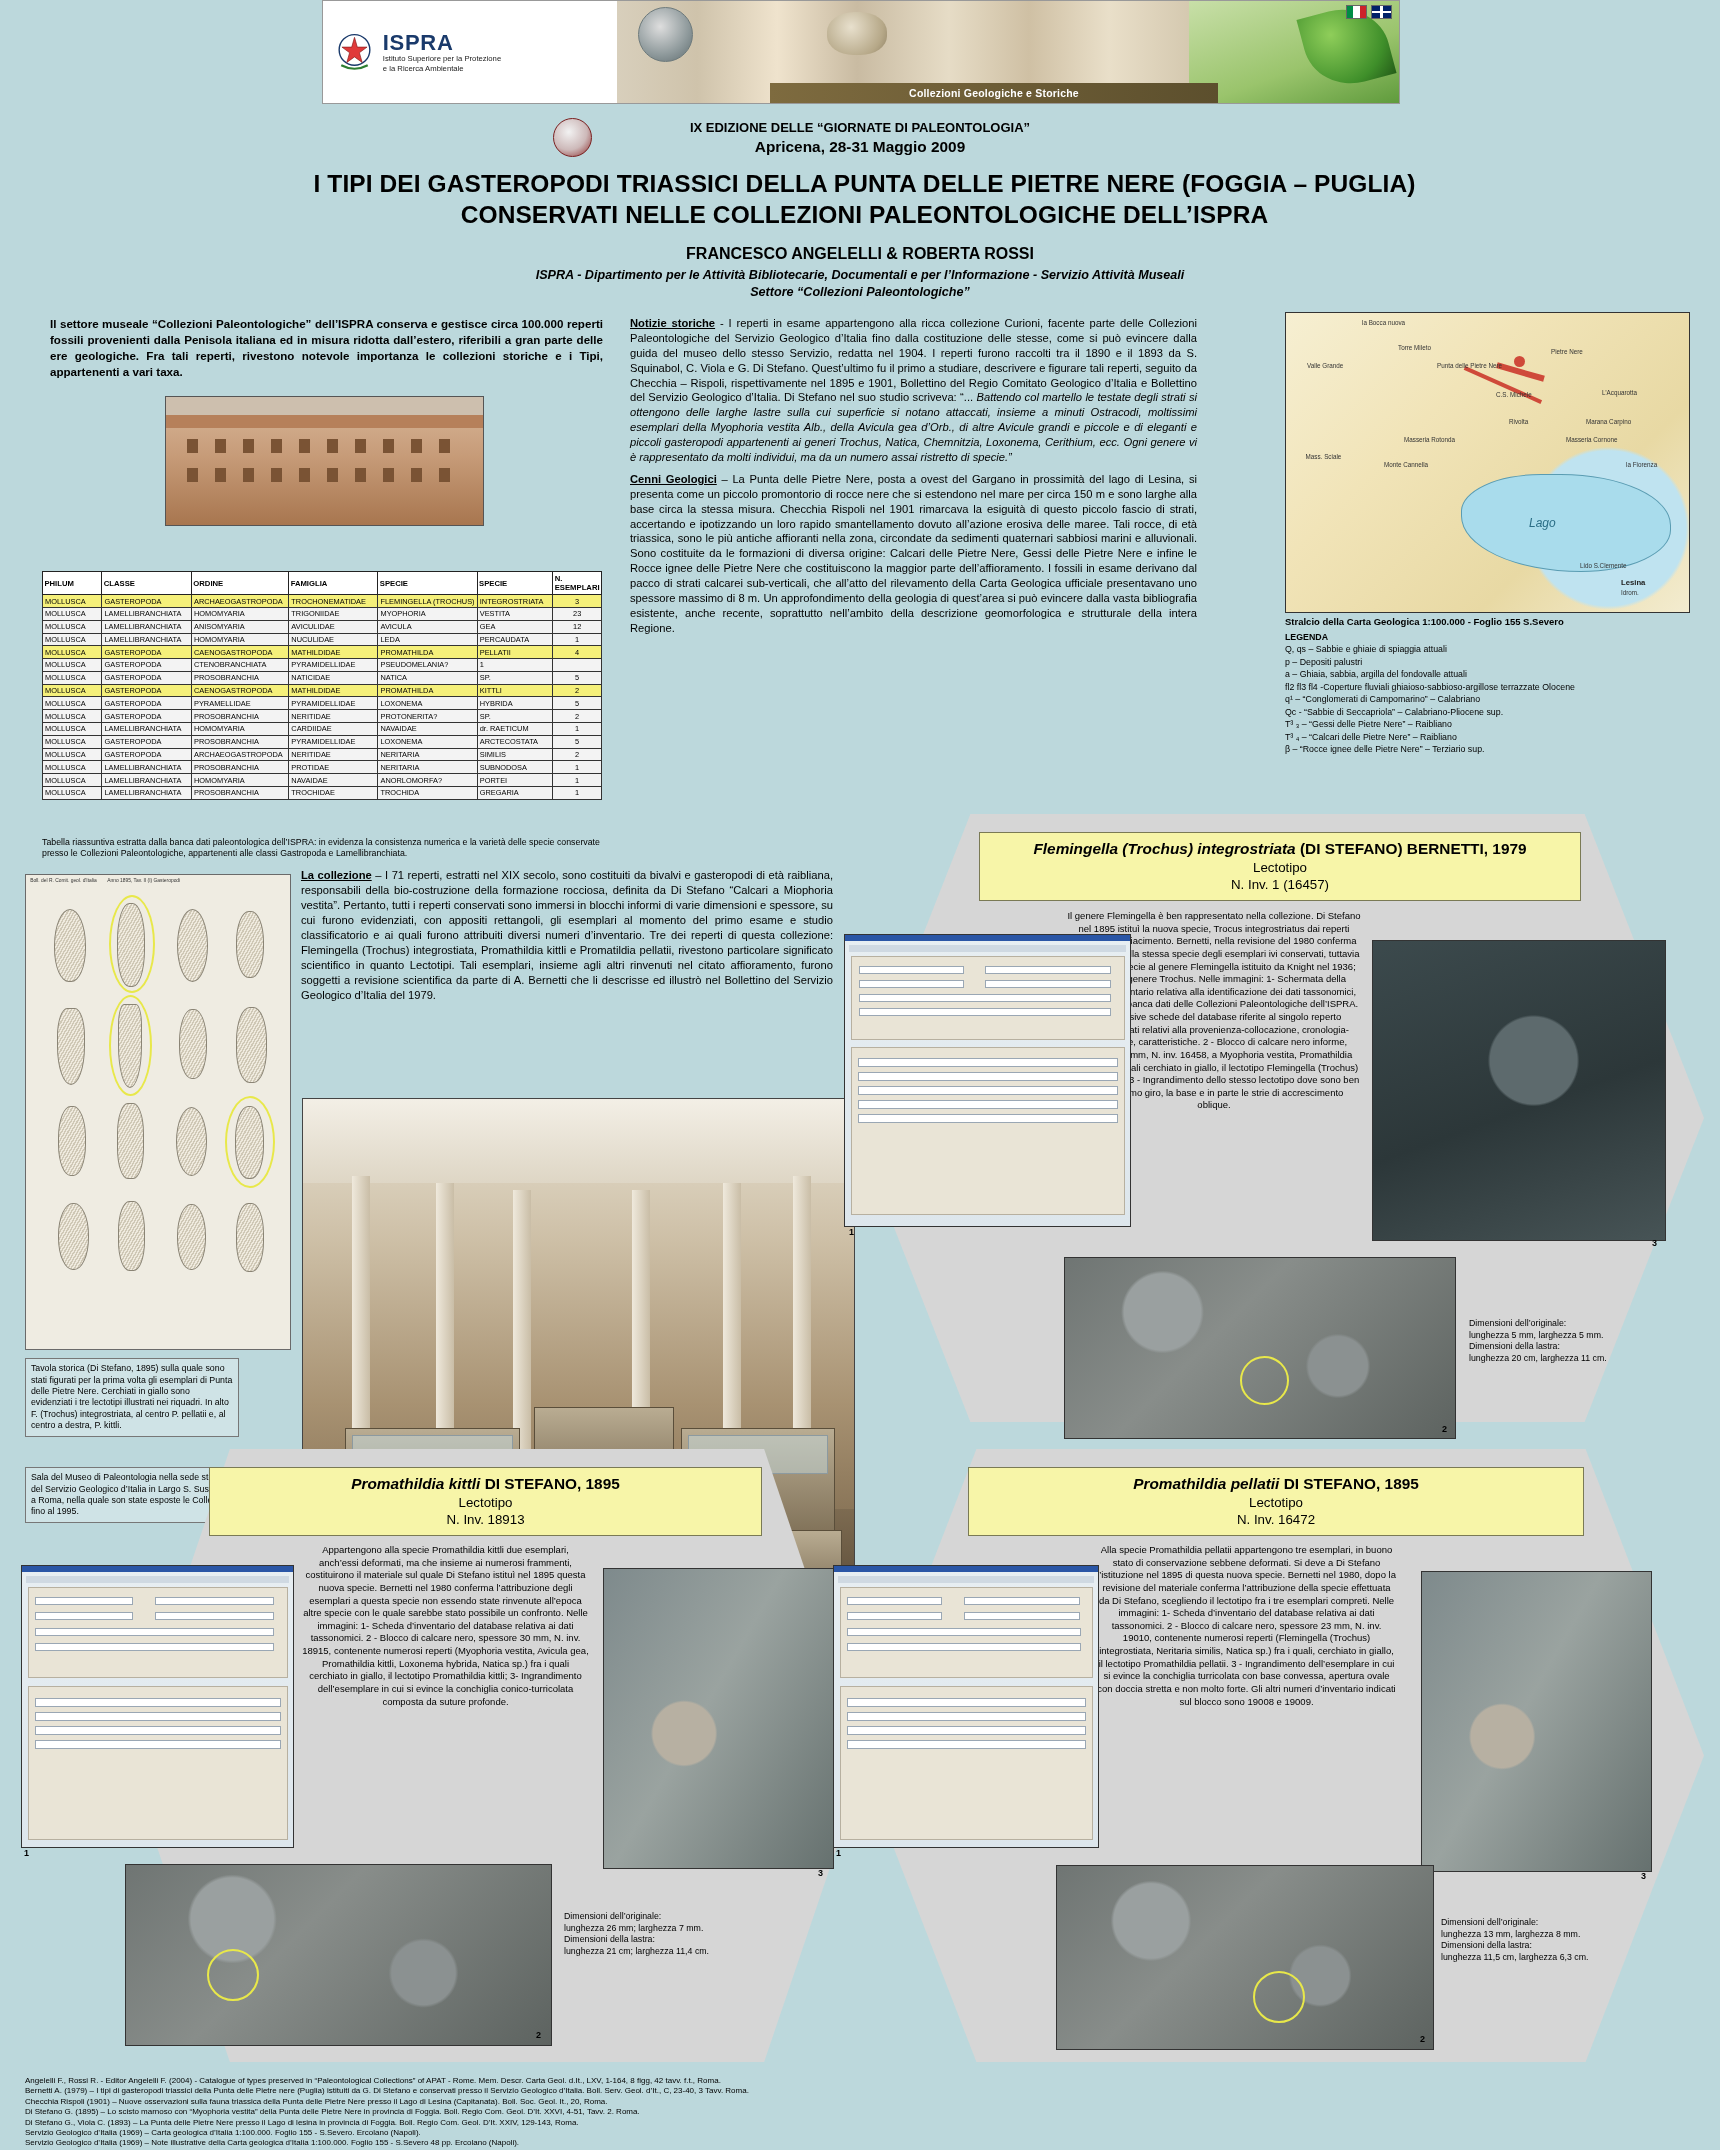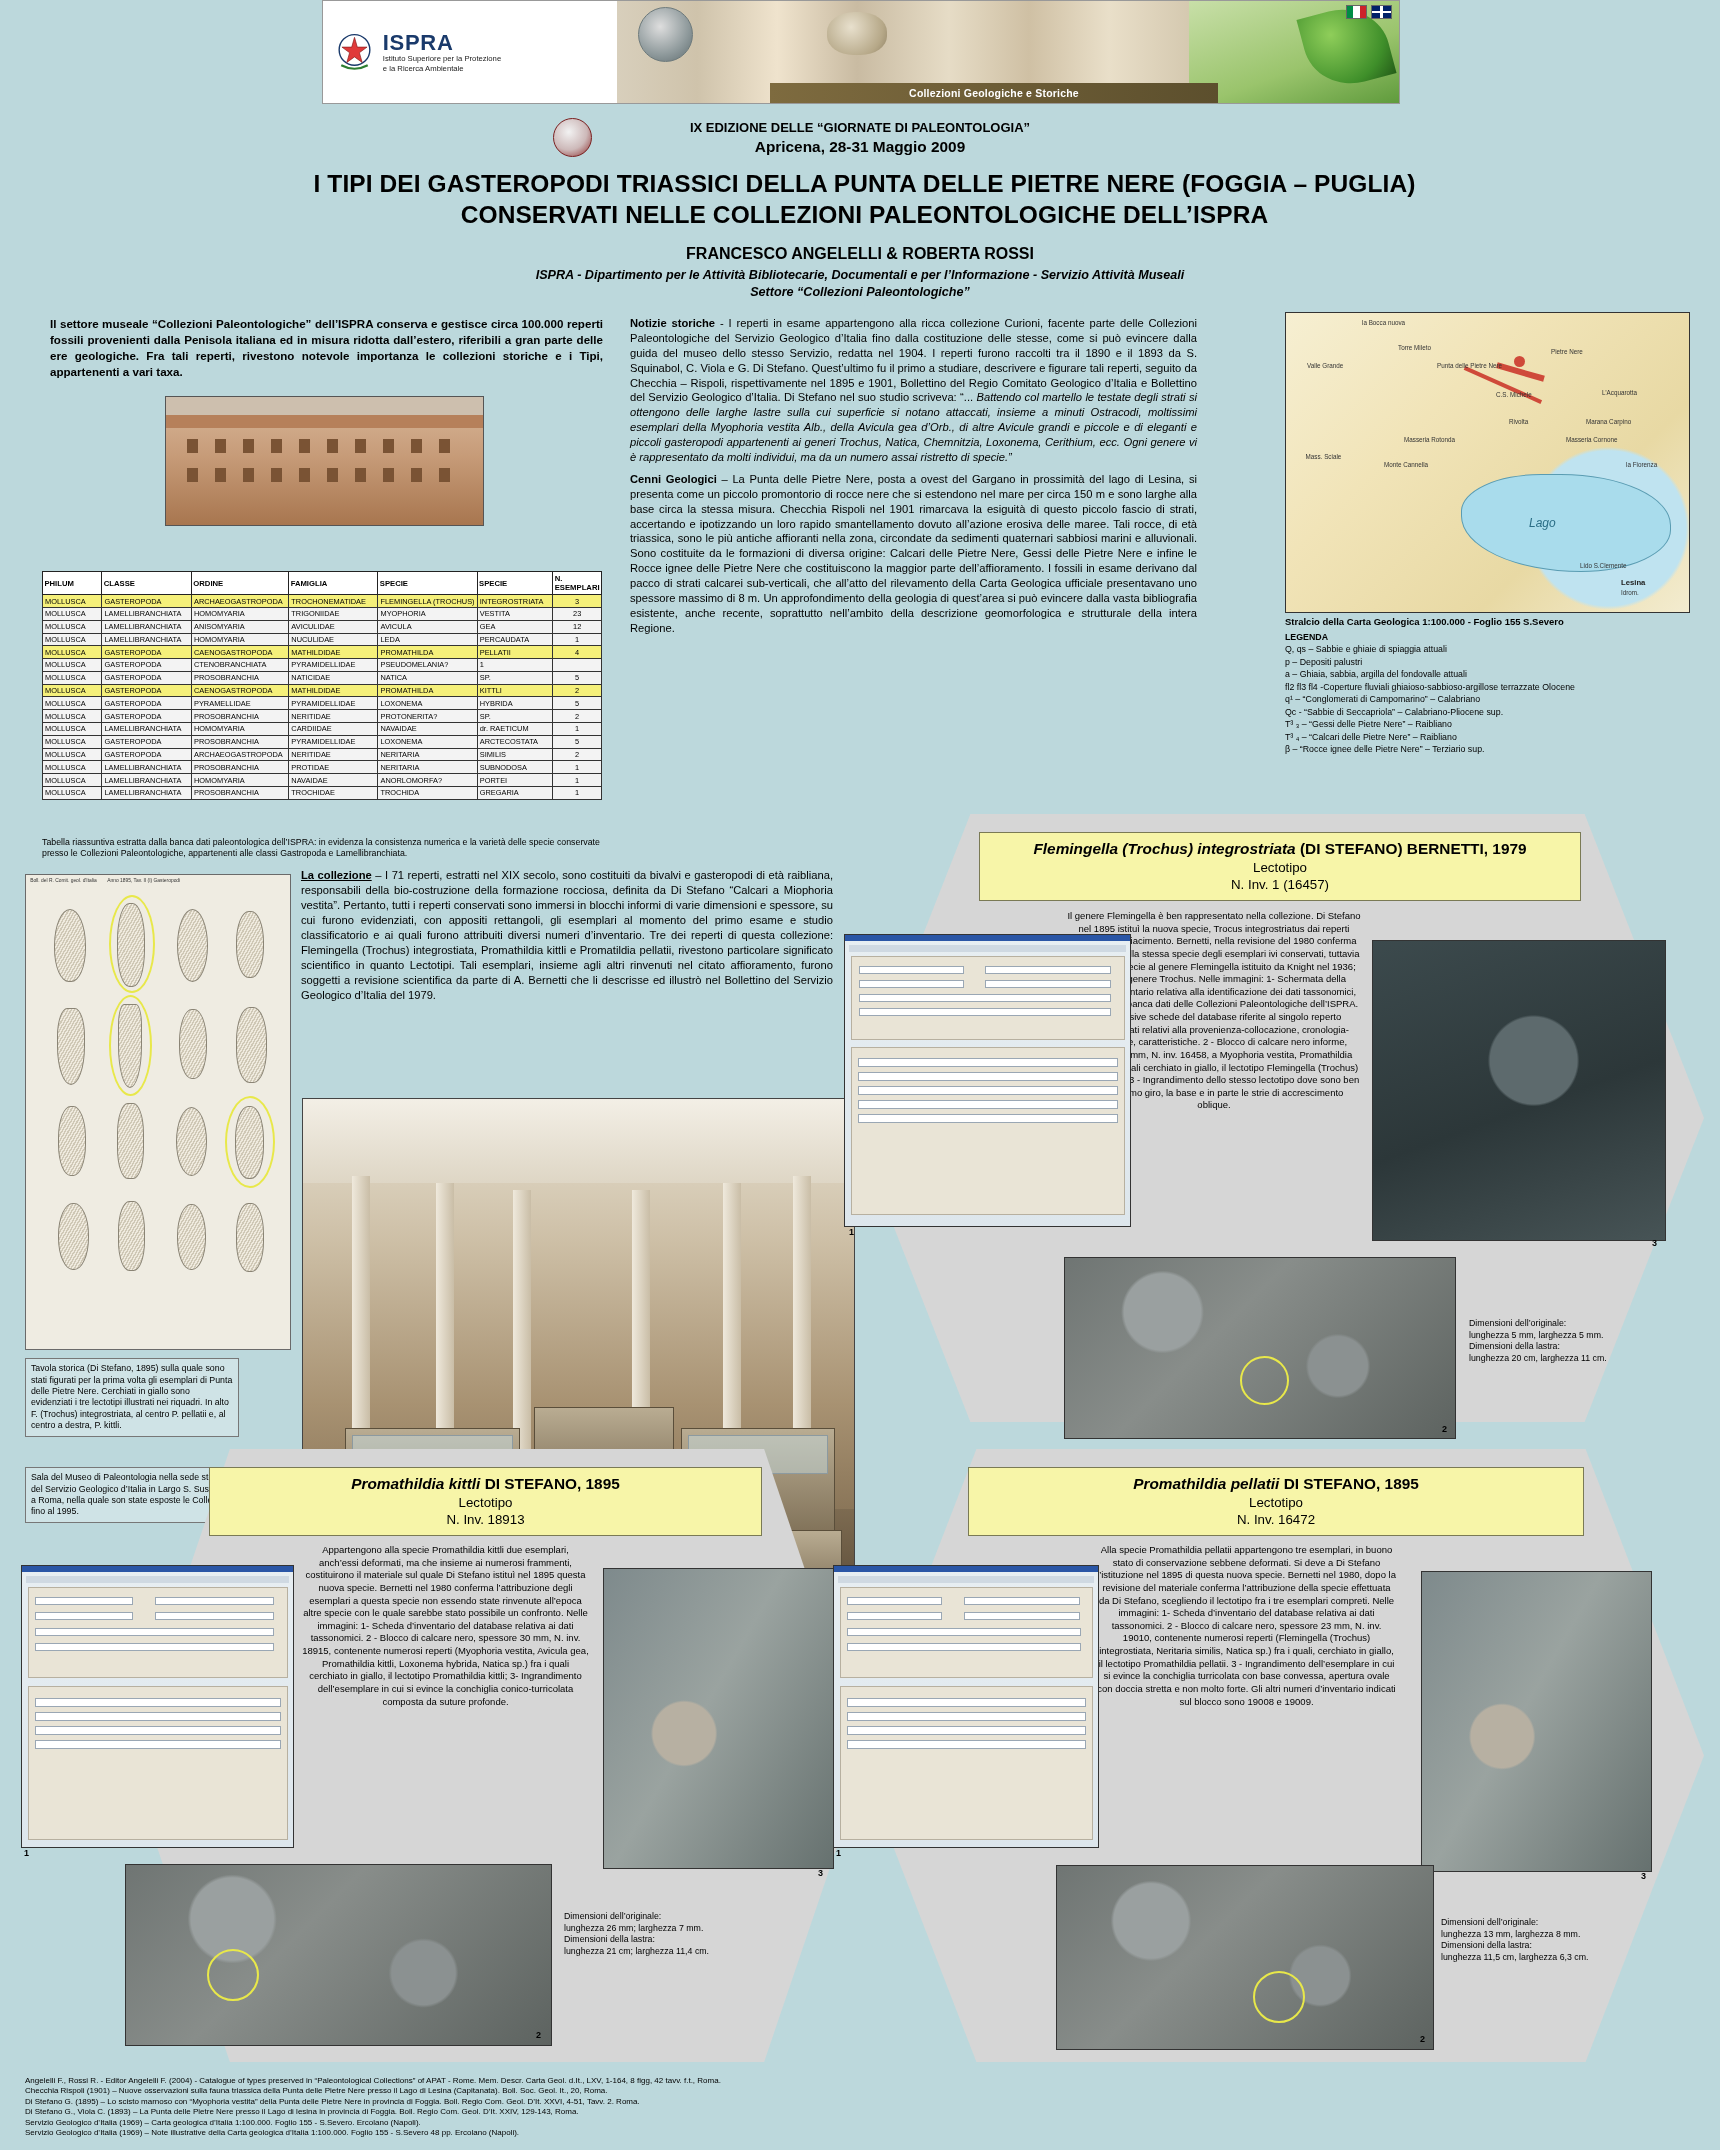--- a/index.html
+++ b/index.html
@@ -98,21 +98,21 @@
 
   
   .intro-left {
     position:absolute; left:50px; top:316px; width:553px;
     font-size:11.6px; font-weight:bold; text-align:justify; line-height:1.38;
   }
   .intro-mid {
     position:absolute; left:630px; top:316px; width:567px;
     font-size:11.2px; text-align:justify; line-height:1.33;
   }
-  .intro-mid .lead { font-weight:bold; }
+  .intro-mid .lead { text-decoration:underline; font-weight:bold; }
   .intro-mid em { font-style:italic; }
   .geo-par { margin-top:7px; }
 
   
   .building-photo {
     position:absolute; left:165px; top:396px; width:319px; height:130px;
     border:0.7px solid #555;
     background:linear-gradient(180deg,#d8b79a 0%, #c79c79 45%, #a8764f 100%);
     overflow:hidden;
   }
@@ -730,20 +730,21 @@
   <div class="shot-num" style="left:1420px; top:2034px;">2</div>
   <div class="dims" style="left:1441px; top:1917px; width:175px;">
     <div>Dimensioni dell’originale:</div>
     <div>lunghezza 13 mm, larghezza 8 mm.</div>
     <div>Dimensioni della lastra:</div>
     <div>lunghezza 11,5 cm, larghezza 6,3 cm.</div>
   </div>
 
   <div class="refs" id="refs">
       <div>Angelelli F., Rossi R. - Editor Angelelli F. (2004) - Catalogue of types preserved in “Paleontological Collections” of APAT - Rome. Mem. Descr. Carta Geol. d.It., LXV, 1-164, 8 figg, 42 tavv. f.t., Roma.</div>
+      <div>Bernetti A. (1979) – I tipi di gasteropodi triassici della Punta delle Pietre nere (Puglia) istituiti da G. Di Stefano e conservati presso il Servizio Geologico d’Italia. Boll. Serv. Geol. d’It., C, 23-40, 3 Tavv. Roma.</div>
       <div>Checchia Rispoli (1901) – Nuove osservazioni sulla fauna triassica della Punta delle Pietre Nere presso il Lago di Lesina (Capitanata). Boll. Soc. Geol. It., 20, Roma.</div>
       <div>Di Stefano G. (1895) – Lo scisto marnoso con “Myophoria vestita” della Punta delle Pietre Nere in provincia di Foggia. Boll. Regio Com. Geol. D’It. XXVI, 4-51, Tavv. 2. Roma.</div>
       <div>Di Stefano G., Viola C. (1893) – La Punta delle Pietre Nere presso il Lago di lesina in provincia di Foggia. Boll. Regio Com. Geol. D’It. XXIV, 129-143, Roma.</div>
       <div>Servizio Geologico d’Italia (1969) – Carta geologica d’Italia 1:100.000. Foglio 155 - S.Severo.  Ercolano (Napoli).</div>
       <div>Servizio Geologico d’Italia (1969) – Note illustrative della Carta geologica d’Italia 1:100.000. Foglio 155 - S.Severo 48 pp.  Ercolano (Napoli).</div>
     </div>
 
 </div>
 
 

